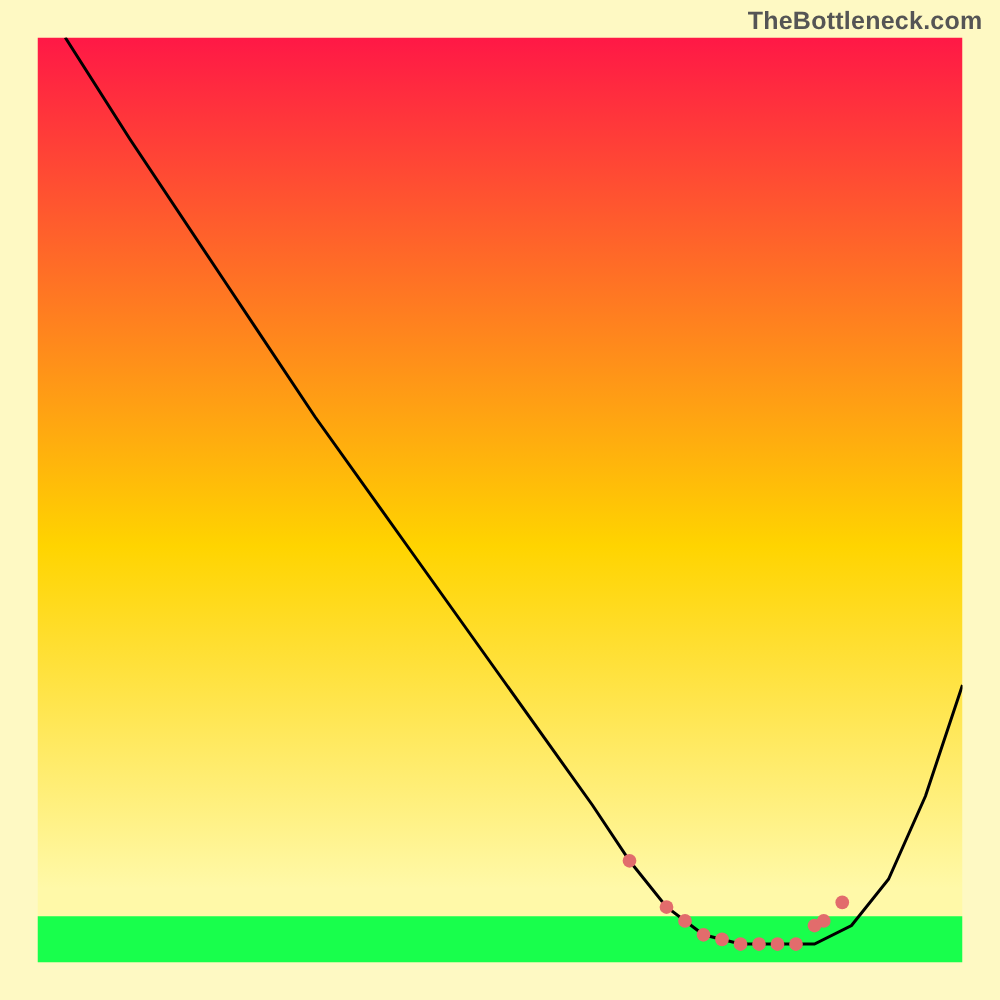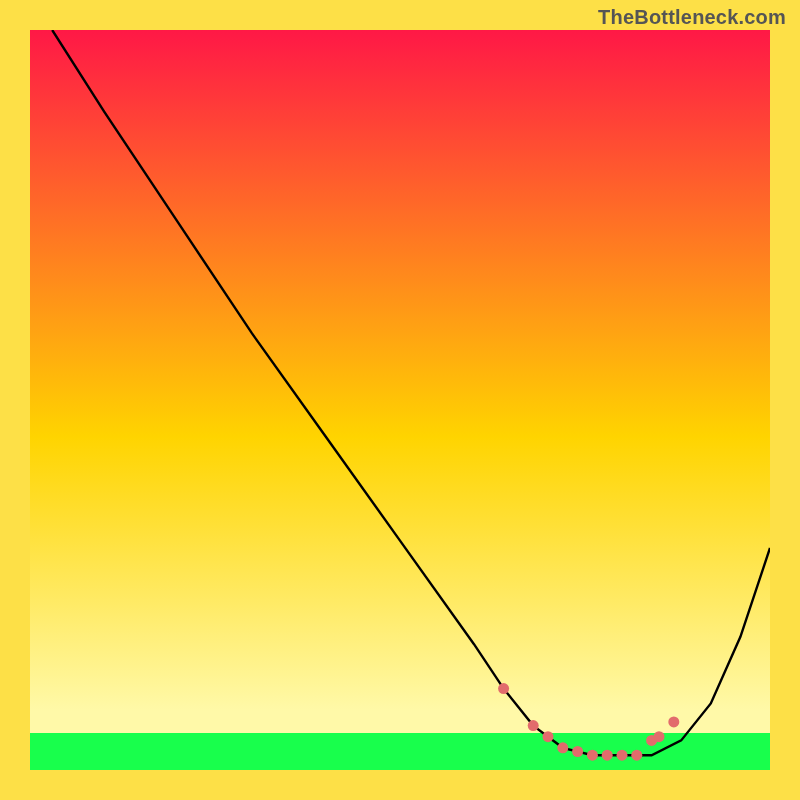--- a/index.html
+++ b/index.html
@@ -8,21 +8,21 @@
     width: 800px;
     height: 800px;
     background: #000;
     font-family: Arial, Helvetica, sans-serif;
     overflow: hidden;
   }
   .outer {
     position: relative;
     width: 800px;
     height: 800px;
-    background: #fde047;
+    background: #fef9c3;
   }
   .watermark {
     position: absolute;
     top: 6px;
     right: 14px;
     color: #555;
     font-size: 20px;
     font-weight: 600;
     letter-spacing: 0.2px;
     user-select: none;

